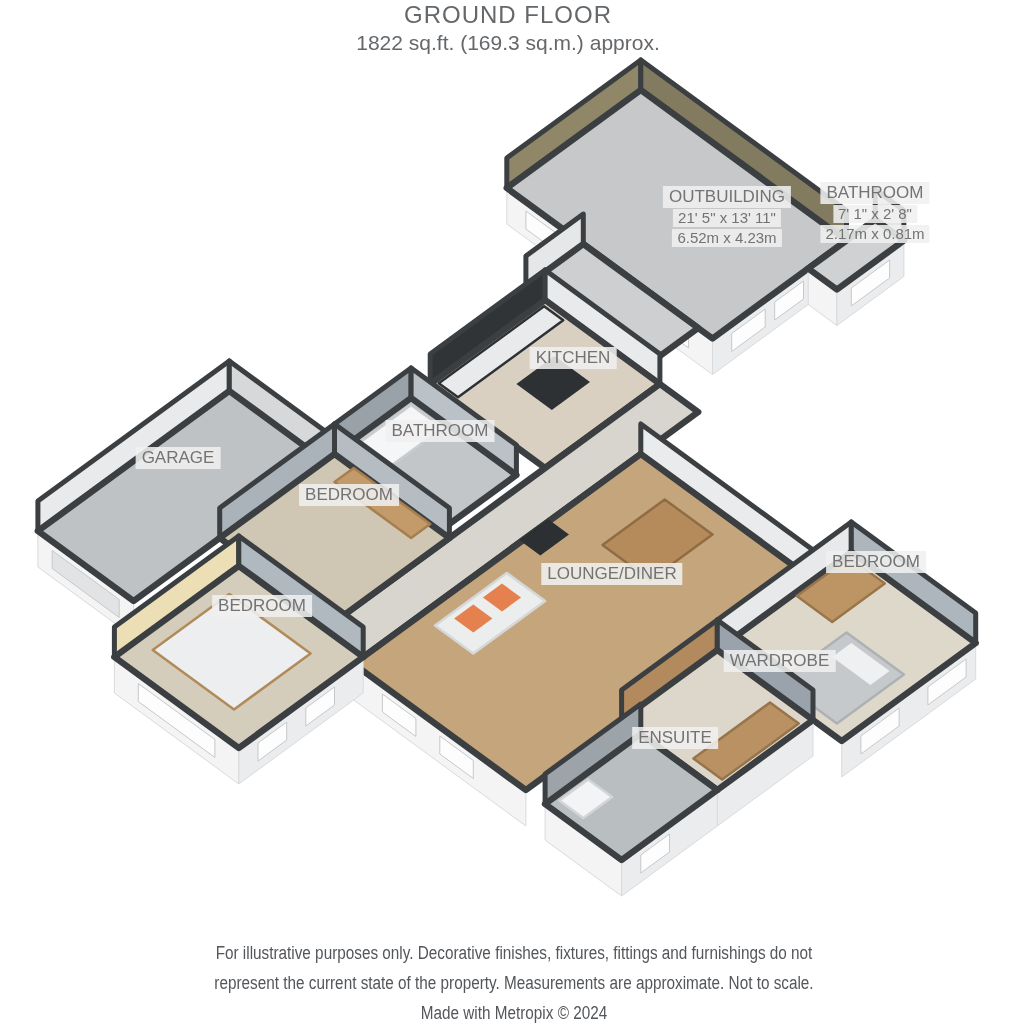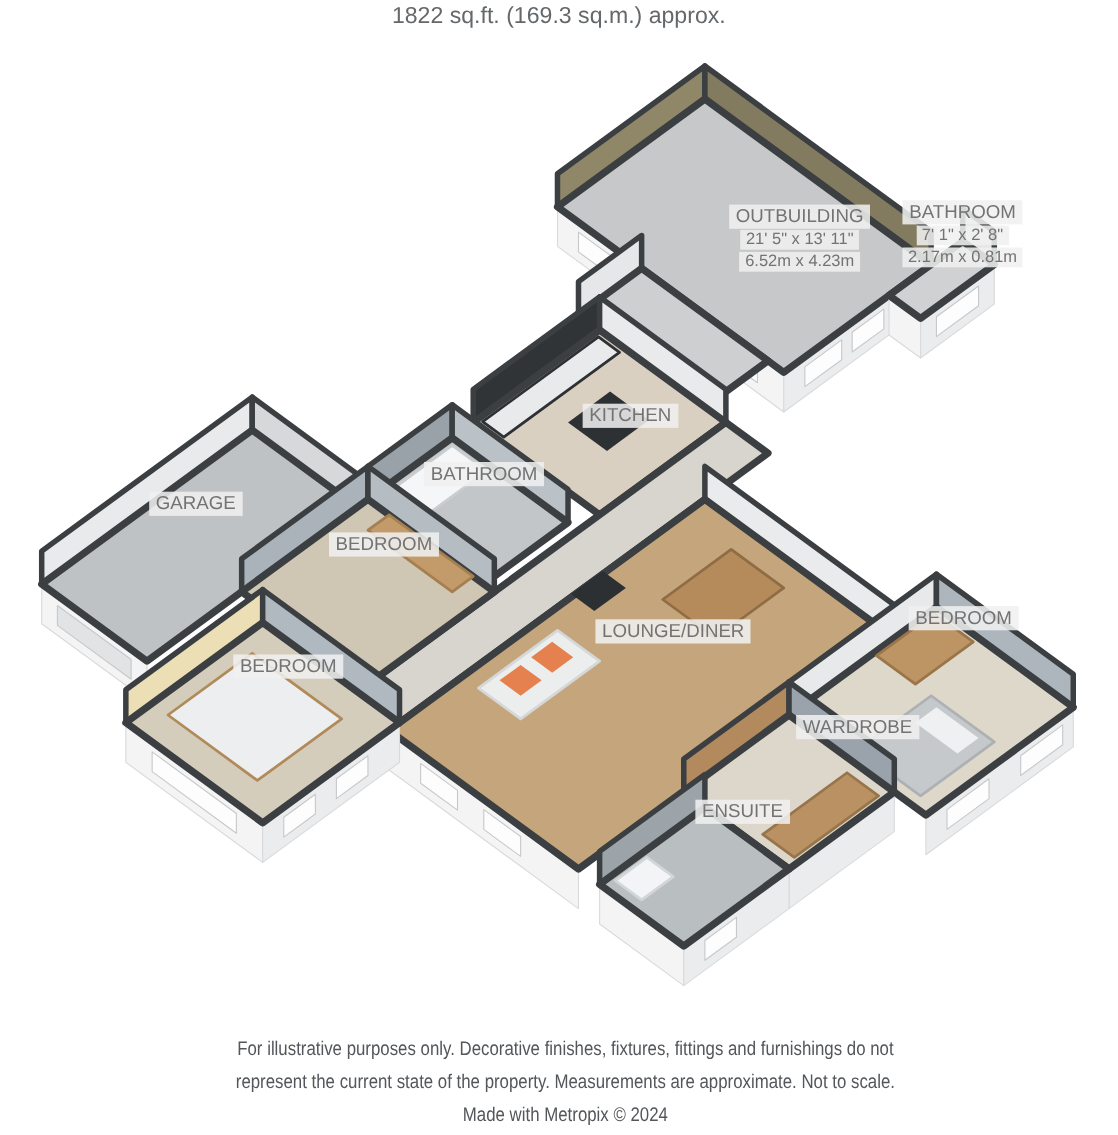--- a/index.html
+++ b/index.html
@@ -124,36 +124,37 @@
         <polygon points="545.1,804.0 640.8,734.0 640.8,704.0 545.1,774.0" fill="#9ca4aa" stroke="#3b3f42" stroke-width="5" stroke-linejoin="round"></polygon>
         <polygon points="545.1,804.0 621.6,860.0 621.6,896.0 545.1,840.0" fill="#f4f4f5" stroke="#d9dadb" stroke-width="1" stroke-linejoin="round"></polygon>
         <polygon points="621.6,860.0 717.3,790.0 717.3,826.0 621.6,896.0" fill="#ebecee" stroke="#d9dadb" stroke-width="1" stroke-linejoin="round"></polygon>
         <polygon points="545.1,804.0 640.8,734.0 717.3,790.0 621.6,860.0" fill="#b9bec1" stroke="#3b3f42" stroke-width="6.5" stroke-linejoin="round"></polygon>
         <polygon points="640.8,855.0 669.5,834.0 669.5,852.0 640.8,873.0" fill="#fdfdfd" stroke="#c6c8ca" stroke-width="1" stroke-linejoin="round"></polygon>
         <polygon points="559.4,800.5 588.1,779.5 612.1,797.0 583.3,818.0" fill="#f2f4f5" stroke="#d3d6d8" stroke-width="2.5" stroke-linejoin="round"></polygon>
       </g>
     </svg>
 
   <div class="title">
+    <div class="t1">GROUND FLOOR</div>
     <div class="t2">1822 sq.ft. (169.3 sq.m.) approx.</div>
   </div>
 
   <div class="rlabel" style="left:727px; top:217px;">
     <span class="ln"><span class="tx">OUTBUILDING</span></span>
     <span class="ln"><span class="tx dim">21' 5" x 13' 11"</span></span>
     <span class="ln"><span class="tx dim">6.52m x 4.23m</span></span>
   </div>
 
   <div class="rlabel" style="left:875px; top:213px;">
     <span class="ln"><span class="tx">BATHROOM</span></span>
     <span class="ln"><span class="tx dim">7' 1" x 2' 8"</span></span>
     <span class="ln"><span class="tx dim">2.17m x 0.81m</span></span>
   </div>
 
-  <div class="rlabel" style="left:573px; top:358px;margin-top:20px;">
+  <div class="rlabel" style="left:573px; top:358px;">
     <span class="tx">KITCHEN</span></div>
   <div class="rlabel" style="left:440px; top:431px;">
     <span class="tx">BATHROOM</span></div>
   <div class="rlabel" style="left:178px; top:458px;">
     <span class="tx">GARAGE</span></div>
   <div class="rlabel" style="left:349px; top:495px;">
     <span class="tx">BEDROOM</span></div>
   <div class="rlabel" style="left:262px; top:606px;">
     <span class="tx">BEDROOM</span></div>
   <div class="rlabel" style="left:612px; top:574px;">

